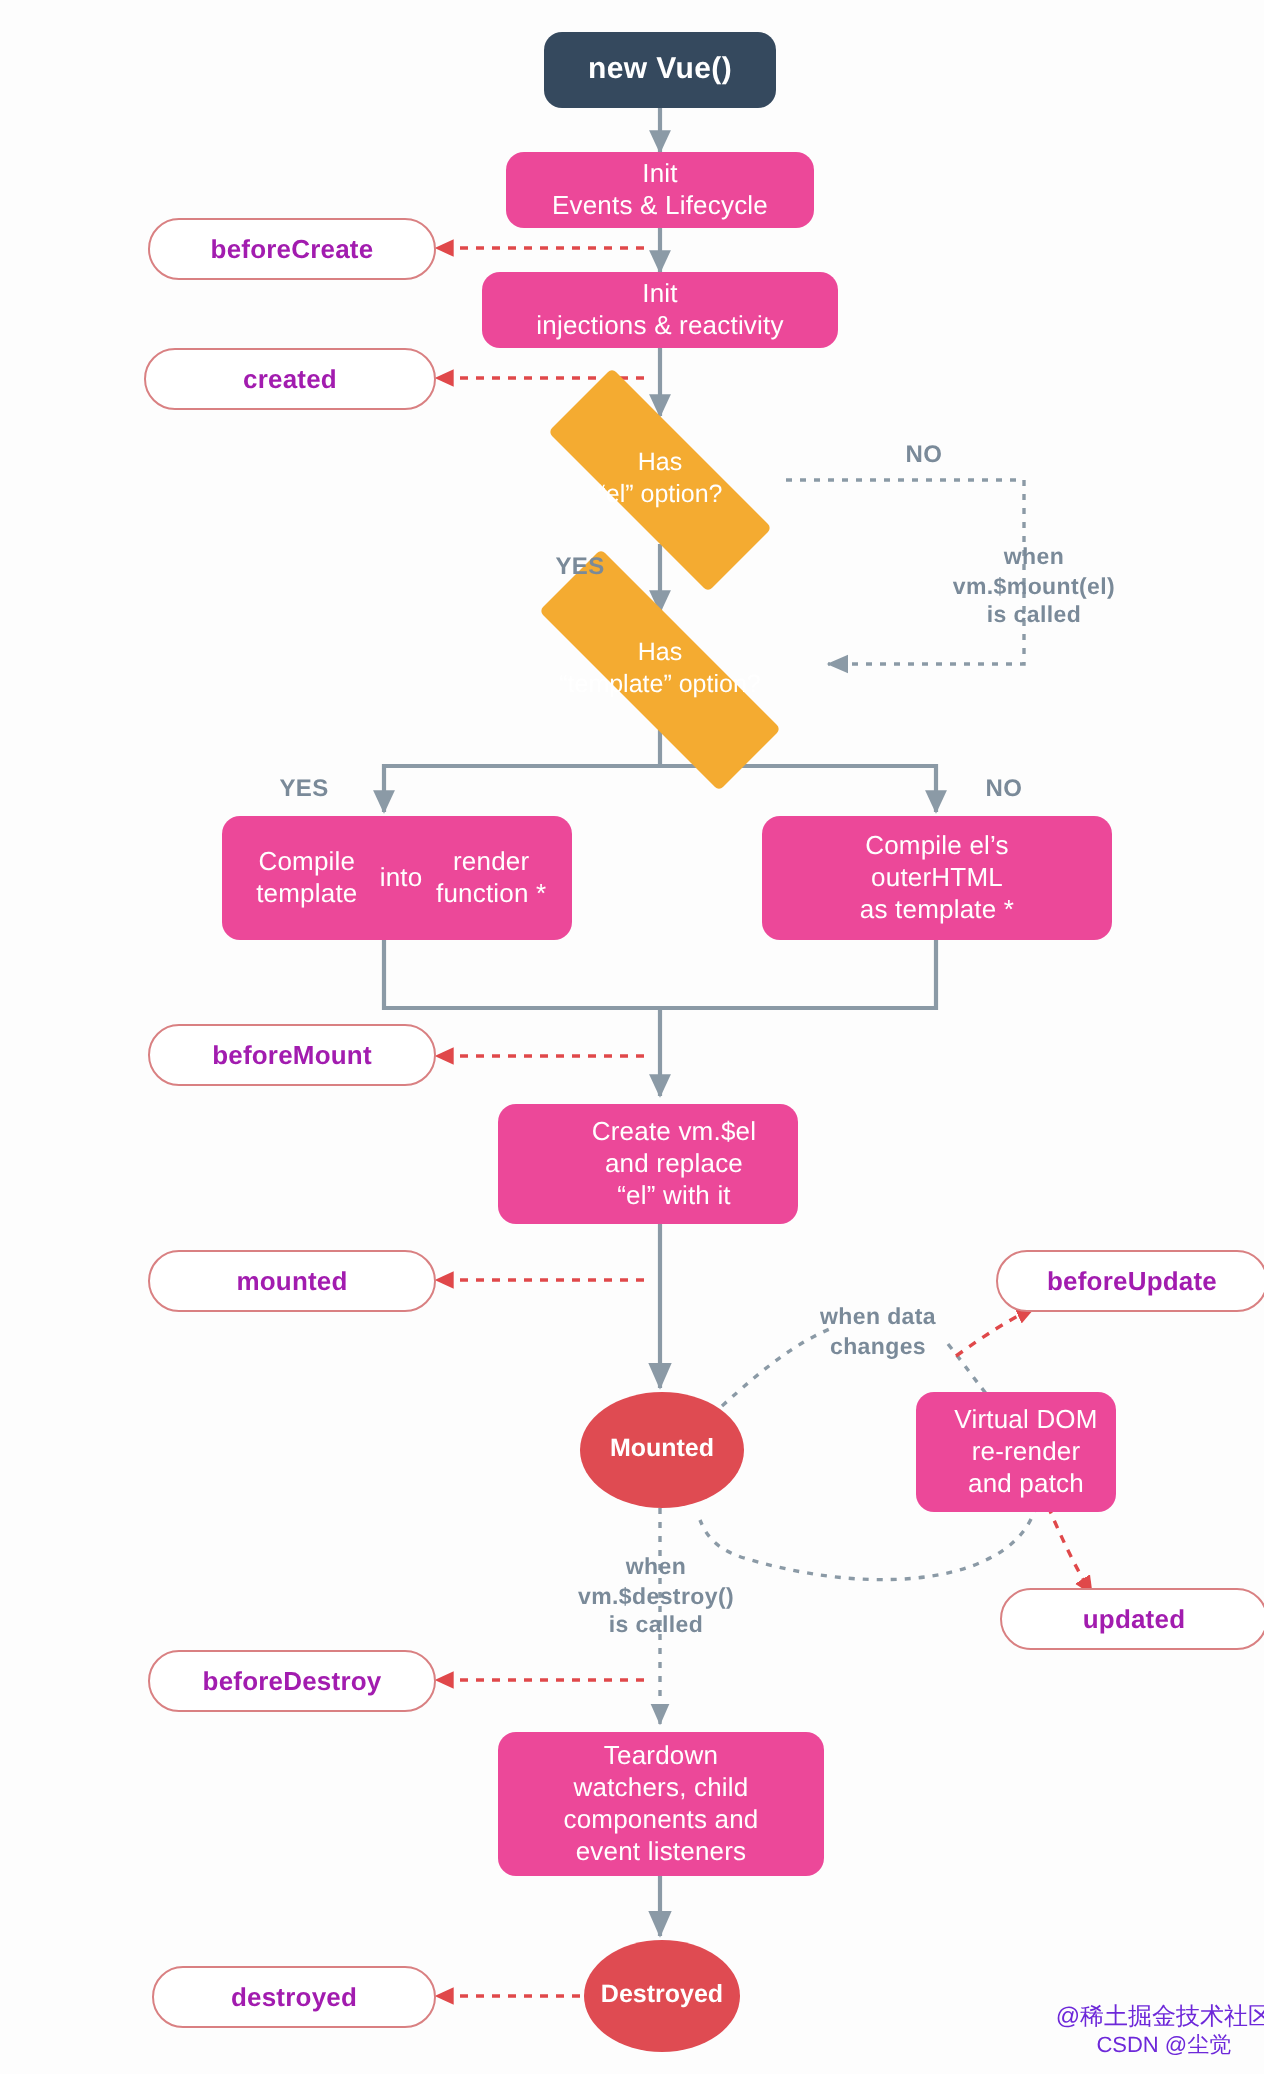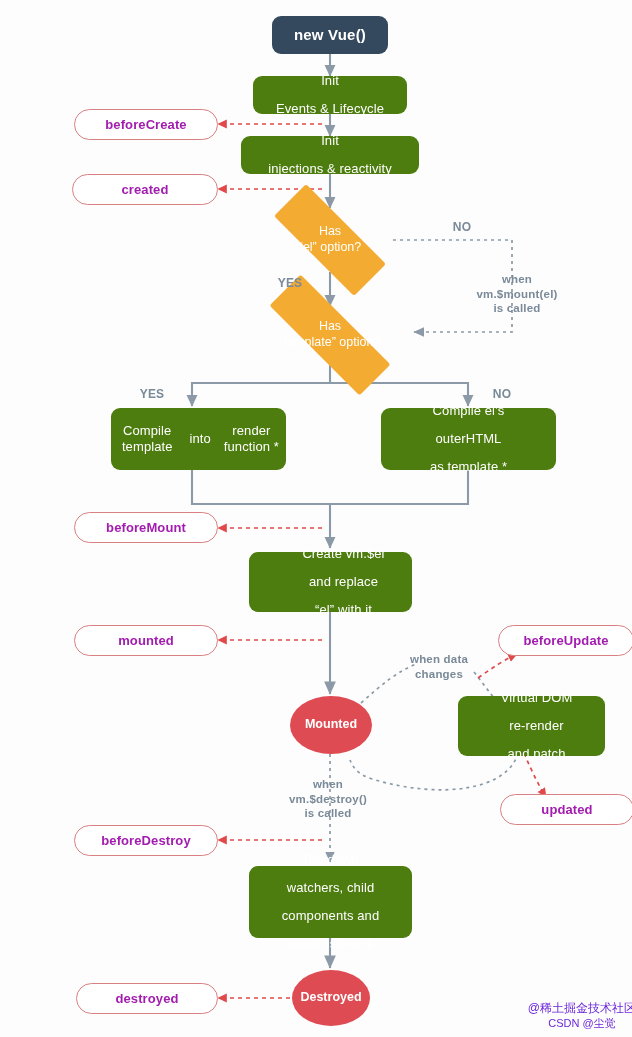--- a/index.html
+++ b/index.html
@@ -40,28 +40,27 @@
     background: #35495e;
     color: #ffffff;
     border-radius: 9px;
     font-size: 15px;
     font-weight: bold;
     letter-spacing: .2px;
   }
 
   
   .n-green {
-    background: #4d7c0f;
+    background: #ec4899;
     color: #ffffff;
     border-radius: 9px;
     font-size: 13px;
     font-weight: normal;
     letter-spacing: .1px;
     padding: 4px 6px;
-    gap: 12px;
   }
 
   
   .n-diamond {
     background: transparent;
   }
   .n-diamond .dia-shape {
     position: absolute;
     left: 0; top: 0;
     width: 100%; height: 100%;
@@ -228,31 +227,31 @@
     <span>into</span>
     <span>render function *</span>
   </div>
 
   <div class="node n-green" style="left:369px; top:408px; width:175px; height:62px; flex-direction:column;">
     <span>Compile el’s</span>
     <span>outerHTML</span>
     <span>as template *</span>
   </div>
 
-  <div class="node n-green" style="left:237px; top:552px; width:163px; height:60px; flex-direction:column;padding-left:32px;">
+  <div class="node n-green" style="left:237px; top:552px; width:150px; height:60px; flex-direction:column;padding-left:32px;">
     <span>Create vm.$el</span>
     <span>and replace</span>
     <span>“el” with it</span>
   </div>
 
   <div class="node n-circle" style="left:278px; top:696px; width:82px; height:58px;">
     <span>Mounted</span>
   </div>
 
-  <div class="node n-green" style="left:446px; top:696px; width:147px; height:60px; flex-direction:column;padding-left:16px;">
+  <div class="node n-green" style="left:446px; top:696px; width:100px; height:60px; flex-direction:column;padding-left:16px;">
     <span>Virtual DOM</span>
     <span>re-render</span>
     <span>and patch</span>
   </div>
 
   <div class="node n-green" style="left:237px; top:866px; width:163px; height:72px; flex-direction:column;">
     <span>Teardown</span>
     <span>watchers, child</span>
     <span>components and</span>
     <span>event listeners</span>

